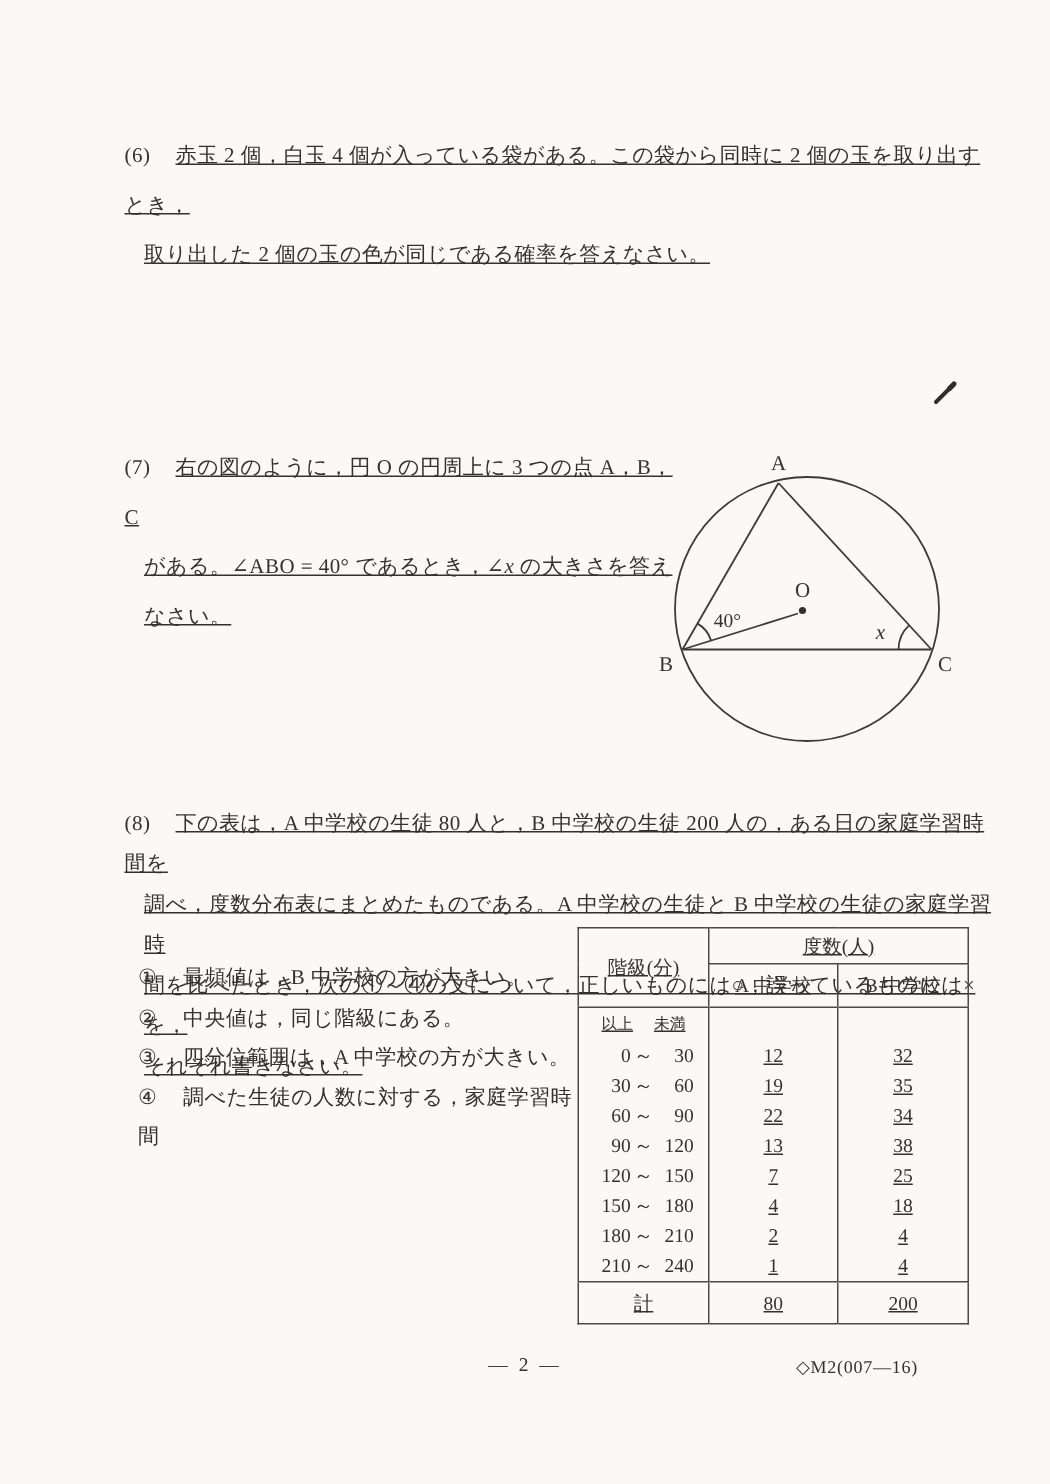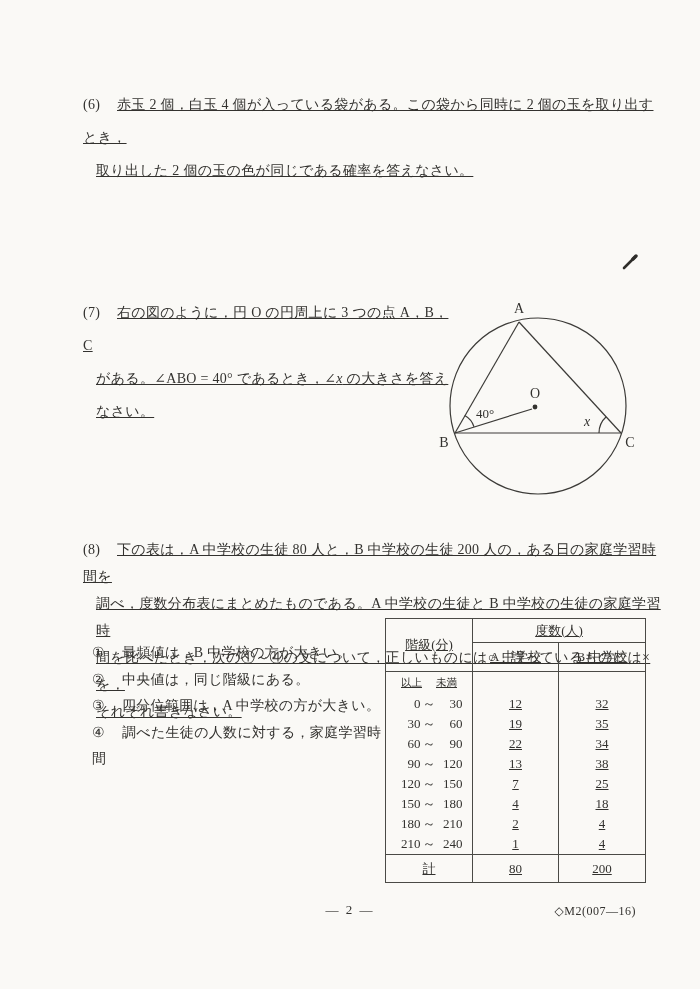--- a/index.html
+++ b/index.html
@@ -44,21 +44,21 @@
   .freq-table tr.hrow2 th{height:28px;}
   .freq-table tr.note td{height:22px;margin-top:44px;}
   .freq-table tr.drow td{height:20px;}
   .freq-table tr.trow td{height:27px;}
   .note-cell{font-size:10.5px;text-align:left;padding-left:10px;}
   .note-cell .gap{display:inline-block;width:14px;}
   .range-cell .lo,.range-cell .hi{display:inline-block;width:25px;text-align:right;}
   .range-cell .tl{display:inline-block;margin:0 2px;}
   
   .footer-page{left:0;top:902px;width:700px;text-align:center;font-size:13px;letter-spacing:2px;}
-  .footer-code{right:64px;top:904px;font-size:12px;letter-spacing:.5px;}
+  .footer-code{right:88px;top:904px;font-size:12px;letter-spacing:.5px;}
   
   .ink{left:620px;top:250px;width:22px;height:24px;}
 </style>
 </head>
 <body>
 
 <div class="abs prob p6">
   <div>
     <span class="pnum">(6)</span><span>赤玉 2 個，白玉 4 個が入っている袋がある。この袋から同時に 2 個の玉を取り出すとき，</span>
   </div>

